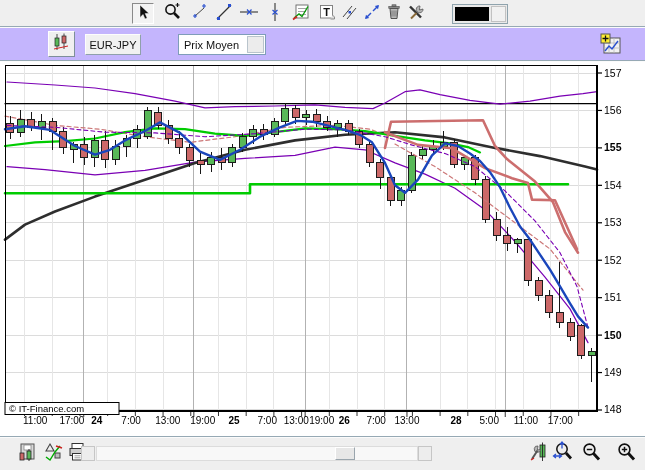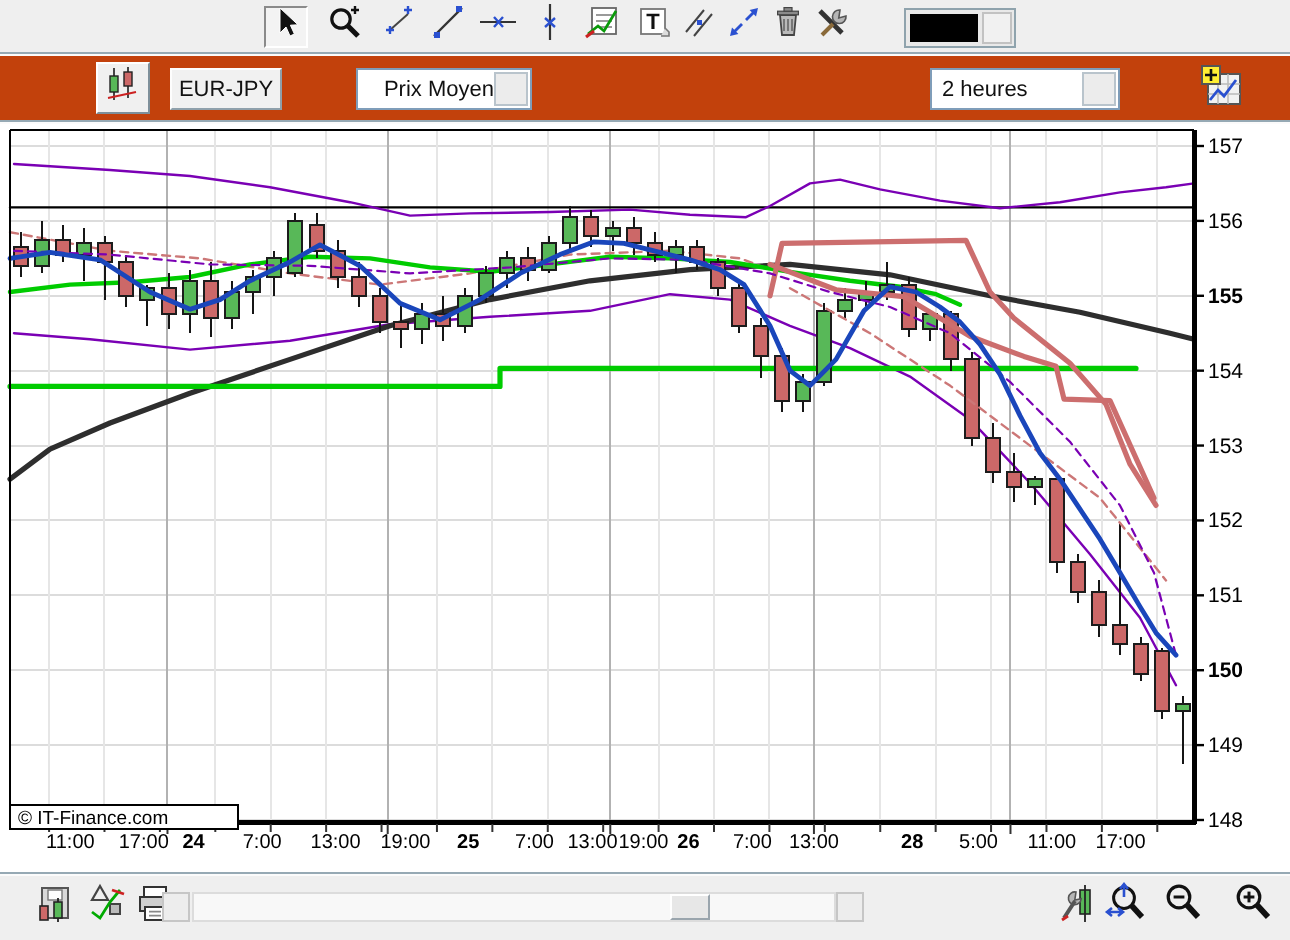--- a/index.html
+++ b/index.html
@@ -12,21 +12,21 @@
                        border-top:1px solid #96a9b4; border-bottom:1px solid #fbfbfb; }
   .tbtn { position:absolute; top:3px; width:22px; height:21px; display:flex; align-items:center;
           justify-content:center; background:transparent; border:1px solid transparent; cursor:pointer; }
   .tbtn.sel { background:#f3f3f3; border:1px solid; border-color:#8a8a8a #ffffff #ffffff #8a8a8a; }
   .swatch-box { position:absolute; top:4px; left:452px; width:56px; height:20px;
                 border:1px solid #8fa3ad; background:#e9e9e9; display:flex; }
   .swatch-color { width:34px; height:14px; margin:2px 0 0 2px; }
   .swatch-btn { width:15px; height:16px; margin:1px 0 0 2px; background:#f1f1f1; border:1px solid #c2c2c2; }
 
   
-  .symbol-bar { position:absolute; left:0; top:28px; width:645px; height:32px; background:#c2410c; }
+  .symbol-bar { position:absolute; left:0; top:28px; width:645px; height:32px; background:#c4b5fd; }
   .symbol-bar .rule { position:absolute; left:0; top:32px; width:645px; height:2px;
                       border-top:1px solid #96a9b4; border-bottom:1px solid #fbfbfb; }
   .mode-btn { position:absolute; left:48px; top:3px; width:27px; height:26px; background:#f0f0f0;
               border:1px solid; border-color:#ffffff #7e8f9a #7e8f9a #ffffff; display:flex;
               align-items:center; justify-content:center; }
   .push-btn { position:absolute; top:6px; height:21px; background:#f1f1f1; border:1px solid #8fa0ab;
               border-top-color:#fdfdfd; border-left-color:#fdfdfd; font-size:11px; color:#111;
               display:flex; align-items:center; justify-content:center; cursor:pointer; }
   .combo { position:absolute; top:6px; height:21px; background:#ffffff; border:1px solid #7f9db9;
            display:flex; align-items:center; cursor:pointer; }
@@ -175,26 +175,22 @@
       <svg width="20" height="20">
           <line x1="5" y1="2" x2="5" y2="18" stroke="#333" stroke-width="0.9"></line>
           <rect x="3" y="6" width="4" height="8" fill="#58b858" stroke="#222" stroke-width="0.7"></rect>
           <line x1="12" y1="1.5" x2="12" y2="17" stroke="#333" stroke-width="0.9"></line>
           <rect x="10" y="4" width="4" height="7" fill="#cc6868" stroke="#222" stroke-width="0.7"></rect>
           <path d="M2 17 l14 -3" stroke="#c22" stroke-width="1"></path>
         </svg>
     </span>
   </div>
   <button class="push-btn" style="left:85px; width:56px;">EUR-JPY</button>
-  <div class="combo" style="left:178px; width:88px;text-align:right;">
+  <div class="combo" style="left:178px; width:88px;">
     <span class="cval">Prix Moyen</span>
-    <span class="cbtn"></span>
-  </div>
-  <div class="combo" style="left:465px; width:95px;">
-    <span class="cval">2 heures</span>
     <span class="cbtn"></span>
   </div>
   <div class="addchart-btn">
     <span>
       <svg width="24" height="24">
           <rect x="5" y="6" width="16" height="15" fill="#f2f2f2" stroke="#555" stroke-width="1"></rect>
           <path d="M5 11 h16 M5 16 h16 M10 6 v15 M15 6 v15" stroke="#bbb" stroke-width="0.8"></path>
           <path d="M6 19 l4 -5 3 3 6 -8" fill="none" stroke="#2a50d0" stroke-width="1.4"></path>
           <rect x="2" y="2" width="9" height="9" fill="#ffee33" stroke="#555" stroke-width="1"></rect>
           <path d="M6.5 3.5 v6 M3.5 6.5 h6" stroke="#111" stroke-width="1.3"></path>

